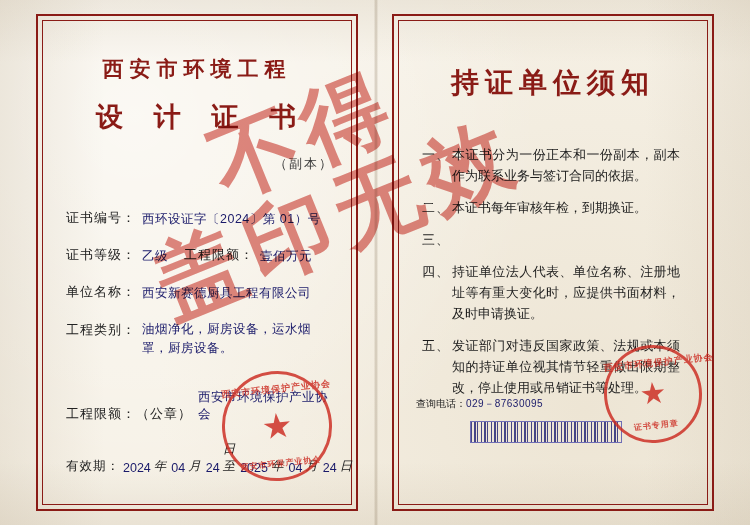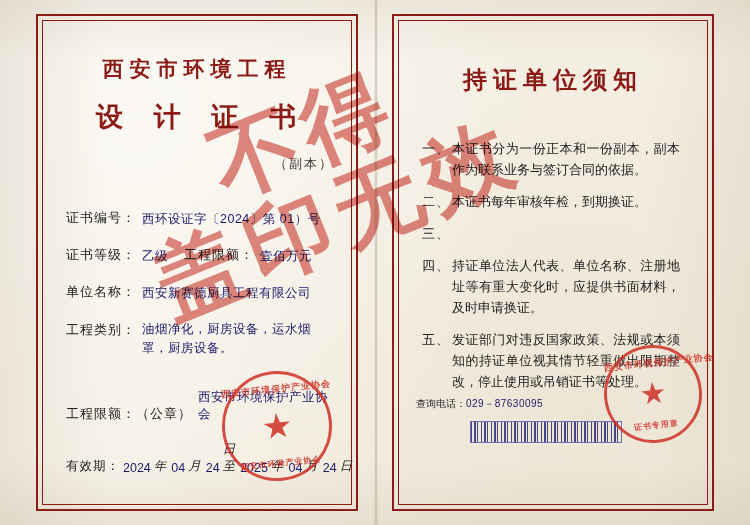--- a/index.html
+++ b/index.html
@@ -150,21 +150,21 @@
   .date-line .lbl { white-space: nowrap; letter-spacing: 1px; color: #222; }
   .date-line .num { color: #1a1a6a; font-family: "Liberation Sans","DejaVu Sans",sans-serif; margin: 0 3px; }
   .date-line .cn  { color: #222; margin-right: 2px; font-style: italic; }
 
   
   .notice-title {
     text-align: center;
     color: #8a1b16;
     font-weight: bold;
     letter-spacing: 6px;
-    font-size: 24px;
+    font-size: 28px;
     margin-top: 22px;
   }
   .notice-list {
     margin-top: 42px;
     padding: 0 10px 0 6px;
   }
   .notice-item {
     display: flex;
     font-size: 13px;
     line-height: 1.62;

